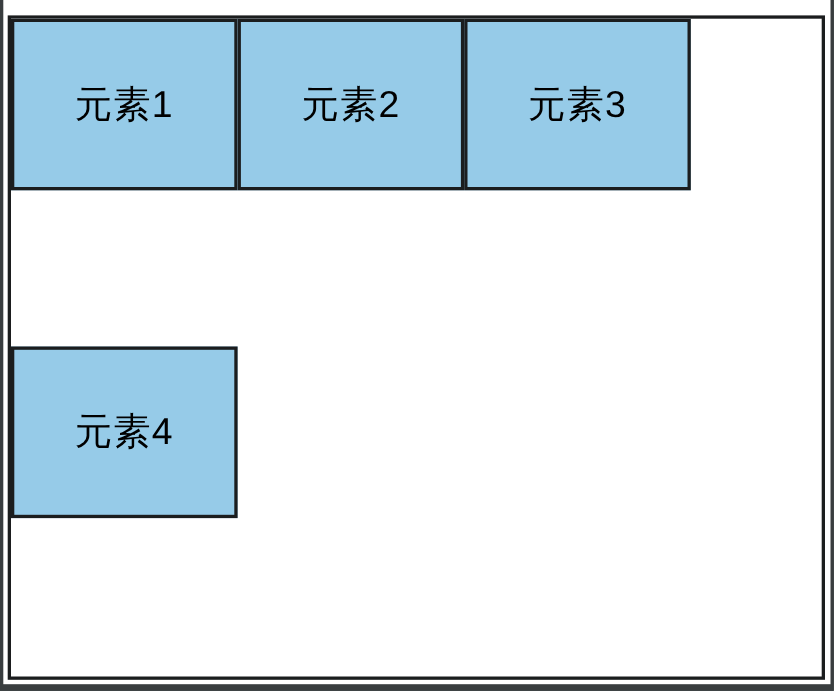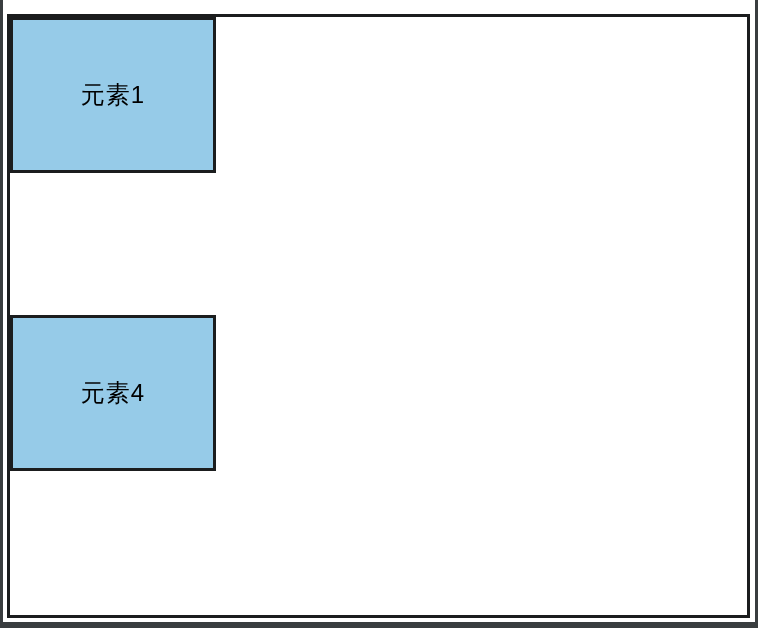--- a/index.html
+++ b/index.html
@@ -24,31 +24,33 @@
     overflow: hidden;
   }
   .box {
     float: left;
     width: 206px; height: 156px;
     background: #96cbe8;
     border: 3px solid #1b1d1e;
     display: flex;
     align-items: center;
     justify-content: center;
-    font-size: 24px;
+    font-size: 34px;
     color: #000000;
     letter-spacing: 1px;
   }
   .box.fourth {
     clear: left;
     margin-top: 142px;
     text-align: center;
   }
 </style>
 </head>
 <body>
 
 <div class="page">
   <div class="container">
     <div class="box">元素1</div>
+    <div class="box">元素2</div>
+    <div class="box">元素3</div>
     <div class="box fourth">元素4</div>
   </div>
 </div>
 
 </body></html>

